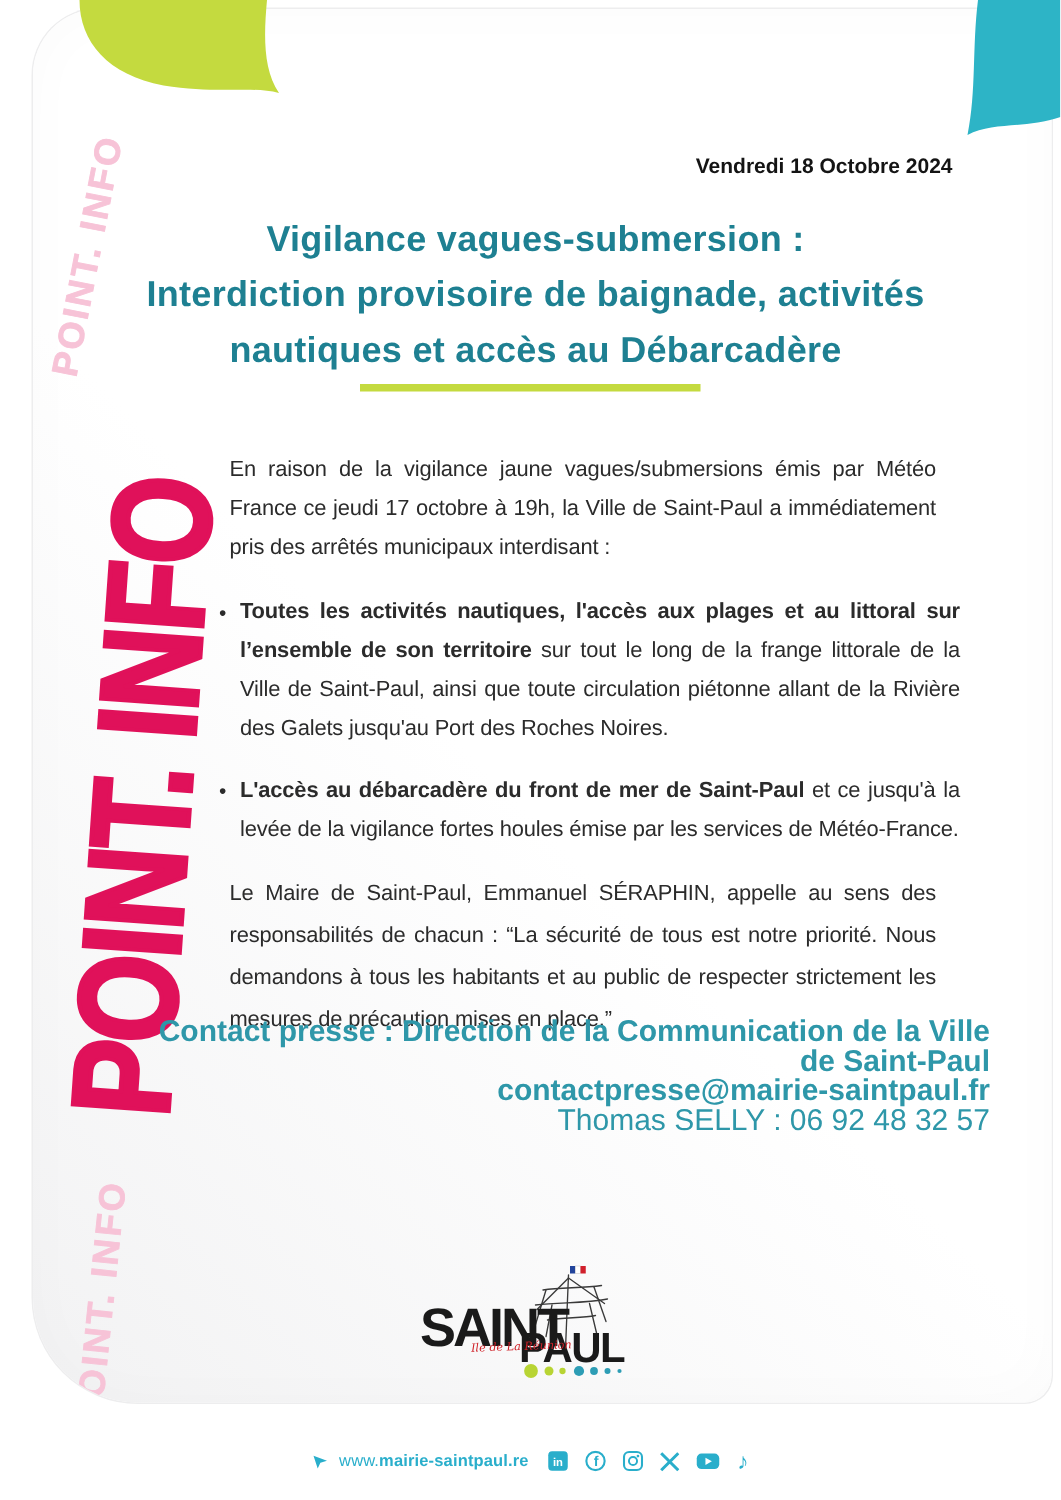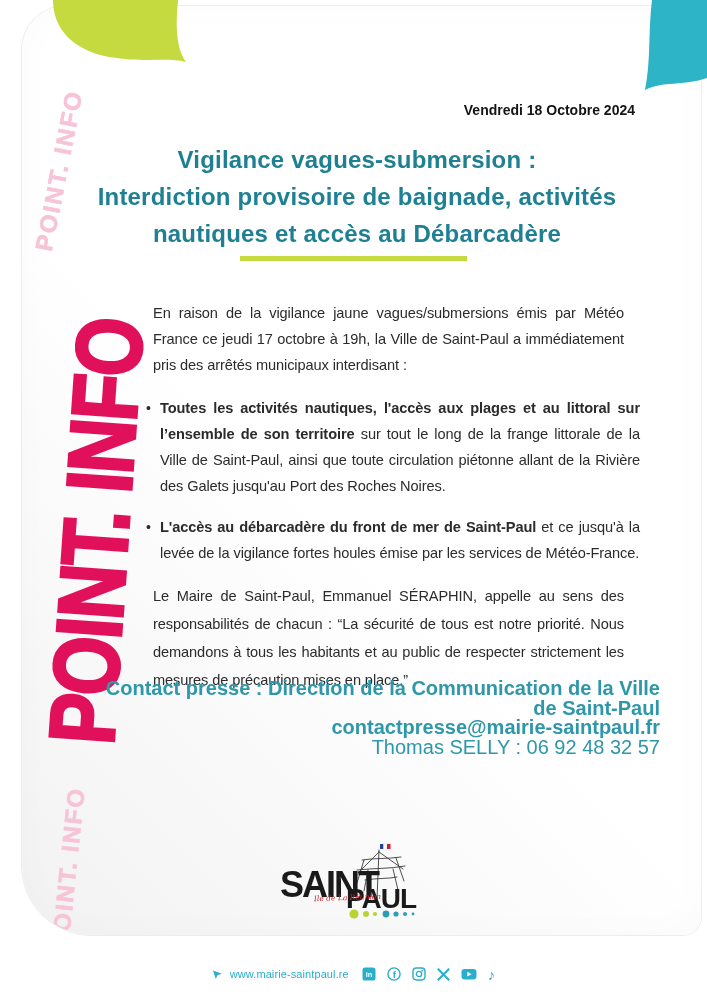--- a/index.html
+++ b/index.html
@@ -80,21 +80,21 @@
     color:#cf2027;font-family:"DejaVu Serif", serif;transform:rotate(-2deg);}
   .logo svg{position:absolute;}
 
   
   .footer{
     left:0;right:0;top:963px;height:22px;
     display:flex;align-items:center;justify-content:center;gap:7px;
     color:#29aecb;
   }
   .footer .url{font-size:11px;letter-spacing:0.1px;}
-  .footer .url .b{font-weight:normal;}
+  .footer .url .b{font-weight:bold;}
   .footer .icons{display:flex;align-items:center;gap:11px;margin-left:6px;}
   .footer .note{font-size:15px;font-weight:bold;line-height:13px;}
 </style>
 </head>
 <body>
 
 <div class="abs card"></div>
 
 <div class="abs clip">
   <div class="wm wm-small wm-top">POINT. INFO</div>

